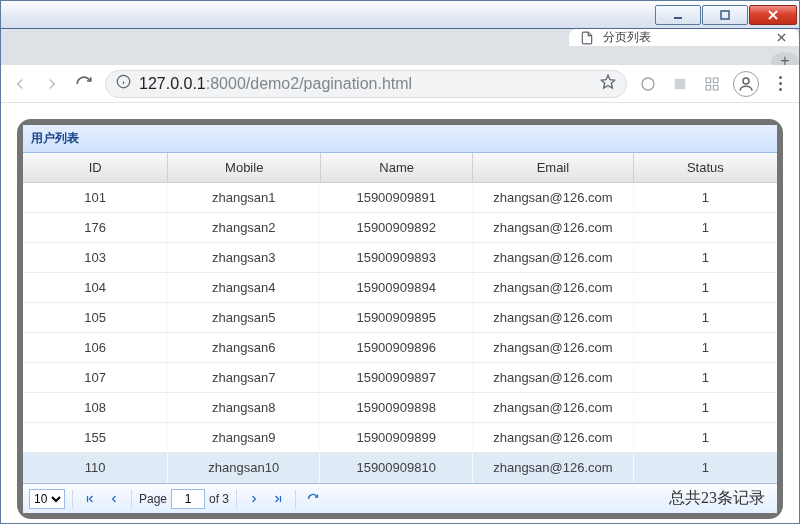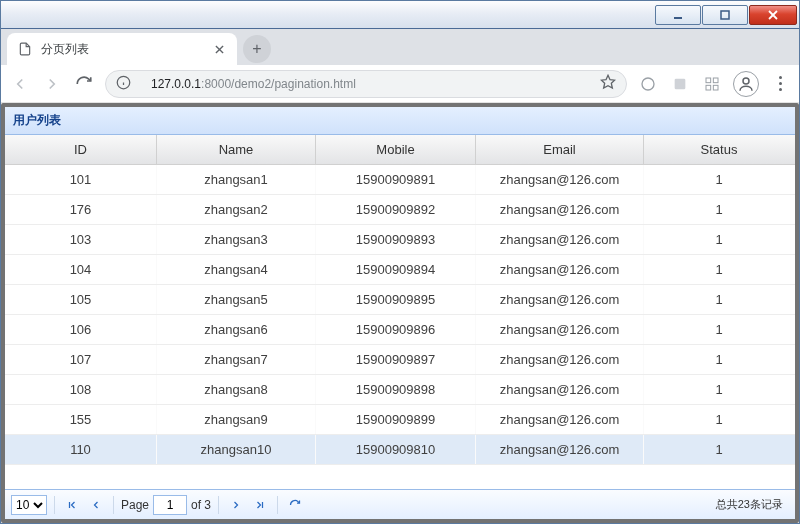--- a/index.html
+++ b/index.html
@@ -7,61 +7,61 @@
     
     
     .window { width: 800px; height: 524px; display: flex; flex-direction: column; border: 1px solid #5a7aa0; background: #fff; }
     .titlebar { height: 28px; background: linear-gradient(#fdfdfe, #e8edf5 45%, #d7e0ed); display: flex; align-items: center; justify-content: flex-end; border-bottom: 1px solid #4a6a95; }
     .winbtns { display: flex; gap: 1px; padding-right: 2px; }
     .winbtn { width: 46px; height: 20px; display: flex; align-items: center; justify-content: center; font-size: 11px; border: 1px solid #5a7aa0; background: linear-gradient(#f6f9fd,#d9e4f1); border-radius: 2px; cursor: pointer; }
     .winbtn.close { background: linear-gradient(#f08f87,#d9432e 45%,#c12f1b); color: #fff; border-color: #8c2a1e; width: 48px; }
     .winbtn svg { display: block; }
     
     
-    .tabbar { height: 36px; background: #dee1e6; display: flex; align-items: flex-end; padding-left: 6px; gap: 6px; }
+    .tabbar { height: 36px; background: #dee1e6; display: flex; align-items: flex-end; padding-left: 6px; gap: 6px; flex-direction: column; }
     .tab { height: 32px; width: 230px; background: #fff; border-radius: 8px 8px 0 0; display: flex; align-items: center; padding: 0 10px; gap: 8px; font-size: 12px; color: #3c4043; }
     .tab .favicon { width: 16px; height: 16px; display: flex; align-items: center; justify-content: center; }
     .tab .title { flex: 1; white-space: nowrap; overflow: hidden; }
     .tab .closex { width: 16px; height: 16px; display: flex; align-items: center; justify-content: center; color: #5f6368; border-radius: 50%; cursor: pointer; }
     .newtab { width: 28px; height: 28px; margin-bottom: 2px; border-radius: 50%; background: #cfd2d7; display: flex; align-items: center; justify-content: center; color: #5f6368; cursor: pointer; font-size: 16px; }
     
     
     .toolbar { height: 38px; background: #fff; border-bottom: 1px solid #e3e3e3; display: flex; align-items: center; padding: 0 8px; gap: 10px; }
     .navicon { width: 22px; height: 22px; display: flex; align-items: center; justify-content: center; color: #5f6368; cursor: pointer; border-radius: 50%; }
     .navicon.disabled { color: #bdc1c6; cursor: default; }
-    .urlbox { flex: 1; height: 28px; border: 1px solid #dadce0; border-radius: 14px; display: flex; align-items: center; padding: 0 10px; gap: 20px; color: #5f6368; font-size: 12px; background: #f1f3f4; }
+    .urlbox { flex: 1; height: 28px; border: 1px solid #dadce0; border-radius: 14px; display: flex; align-items: center; padding: 0 10px; gap: 8px; color: #5f6368; font-size: 16px; background: #f1f3f4; }
     .urlbox .urltext { flex: 1; color: #202124; white-space: nowrap; overflow: hidden; }
     .urlbox .urltext .dim { color: #80868b; }
     .exticon { width: 22px; height: 22px; display: flex; align-items: center; justify-content: center; color: #9aa0a6; cursor: pointer; }
     .avatar { width: 26px; height: 26px; border-radius: 50%; border: 1px solid #9aa0a6; display: flex; align-items: center; justify-content: center; }
     .vdots { display: flex; flex-direction: column; gap: 3px; }
     .vdots span { width: 3px; height: 3px; background: #5f6368; border-radius: 50%; }
     
     
     .content { flex: 1; padding: 0; overflow: hidden; display: flex; flex-direction: column; }
-    .panel { border: 4px solid #737373; border-radius: 2px; margin: 0; display: flex; flex-direction: column; flex: 1; }
+    .panel { border: 6px solid #737373; border-radius: 14px; margin: 16px; display: flex; flex-direction: column; flex: 1; }
     .panel-title { background: linear-gradient(#e4efff, #d0e2fb); border-bottom: 1px solid #99bbe8; padding: 5px 8px; color: #15428b; font-weight: bold; font-size: 12px; }
     .grid-head { display: flex; background: linear-gradient(#f9f9f9,#e3e4e6); border-bottom: 1px solid #d0d0d0; }
     .grid-head .cell { padding: 7px 4px; text-align: center; color: #333; font-size: 13px; border-right: 1px solid #d0d0d0; }
     .grid-body { flex: 1; overflow: auto; }
     .row { display: flex; border-bottom: 1px solid #ededed; }
     .row .cell { padding: 7px 4px; text-align: center; color: #404040; font-size: 13px; border-right: 1px solid #fafafa; }
     .row.alt { background: #fff; }
     .row.last { background: #dfeaf7; }
     .c0 { width: 152px; } .c1 { width: 159px; } .c2 { width: 160px; } .c3 { width: 168px; } .c4 { width: 150px; border-right: none !important; }
     
     
     .pager { height: 30px; border-top: 1px solid #99bbe8; background: linear-gradient(#fafcff,#e4efff); display: flex; align-items: center; padding: 0 6px; gap: 4px; color: #333; }
     .pgsel { height: 20px; border: 1px solid #99bbe8; font-size: 12px; background: #fff; }
     .sep { width: 1px; height: 18px; background: #ccd9ea; margin: 0 3px; }
     .pgbtn { width: 20px; height: 20px; display: flex; align-items: center; justify-content: center; cursor: pointer; color: #2a6bc2; border-radius: 2px; }
     .pgnum { width: 34px; height: 20px; border: 1px solid #99bbe8; text-align: center; font-size: 12px; }
     .pager .txt { font-size: 12px; color: #333; }
     .flexsp { flex: 1; }
-    .total { font-size: 11px; color: #333; padding-right: 6px; }
+    .total { font-size: 16px; color: #333; padding-right: 6px; font-family: Liberation Serif, serif; }
   </style>
 </head>
 <body>
 
 <div class="window">
   <div class="titlebar">
     <div class="winbtns">
       <div class="winbtn">
           <svg width="10" height="10" viewBox="0 0 10 10">
             <line x1="1" y1="8" x2="9" y2="8" stroke="#3a5a85" stroke-width="2"></line>
@@ -159,22 +159,22 @@
           <span></span>
         </div>
       </div>
   </div>
 
   <div class="content">
     <div class="panel">
       <div class="panel-title">用户列表</div>
       <div class="grid-head">
         <div class="cell c0">ID</div>
+        <div class="cell c2">Mobile</div>
         <div class="cell c1">Name</div>
-        <div class="cell c2">Mobile</div>
         <div class="cell c3">Email</div>
         <div class="cell c4">Status</div>
       </div>
       <div class="grid-body" id="grid-body">
           <div class="row">
             <div class="cell c0">101</div>
             <div class="cell c1">zhangsan1</div>
             <div class="cell c2">15900909891</div>
             <div class="cell c3">zhangsan@126.com</div>
             <div class="cell c4">1</div>

